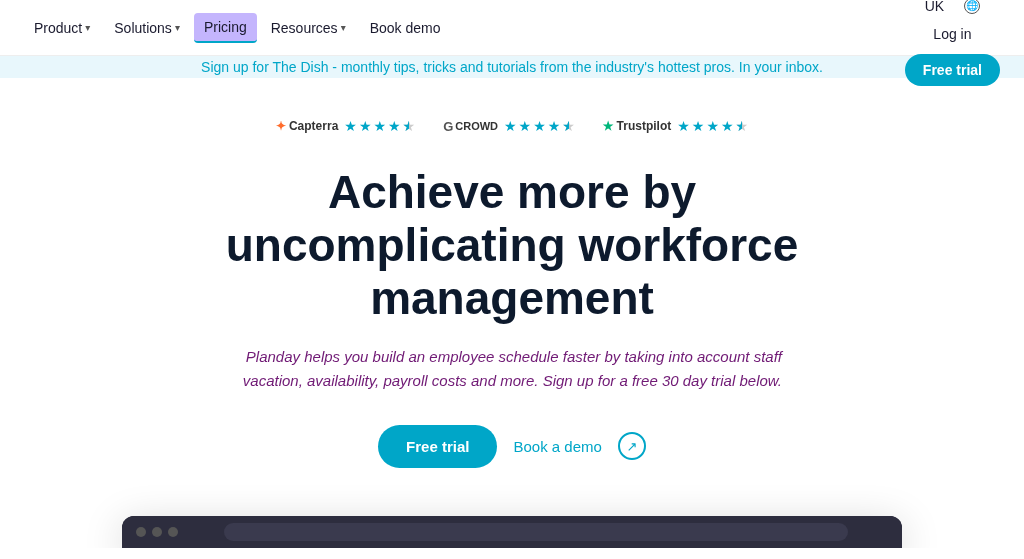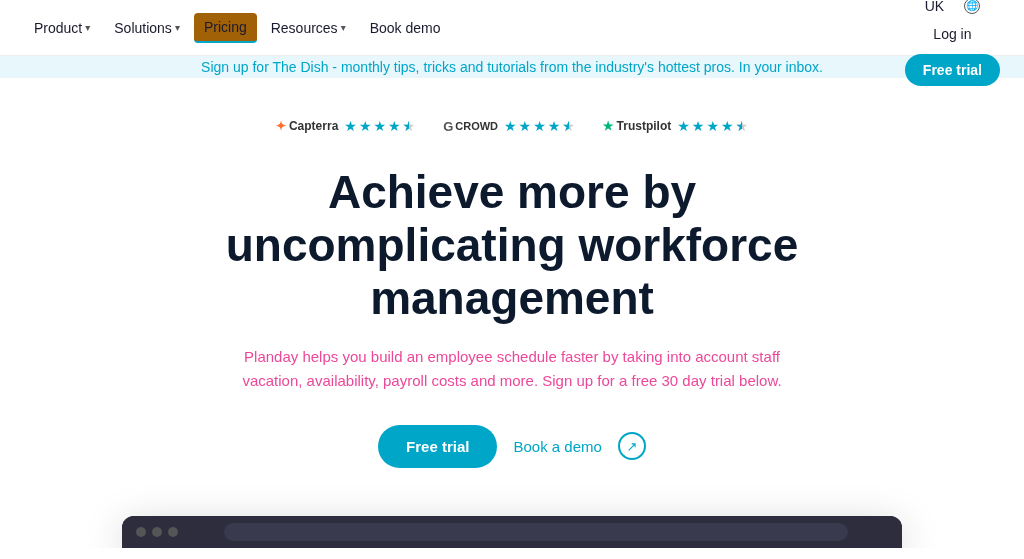--- a/index.html
+++ b/index.html
@@ -156,25 +156,26 @@
       font-size: 46px;
       font-weight: 800;
       color: #0d1a2d;
       text-align: center;
       line-height: 1.15;
       max-width: 700px;
       margin-bottom: 20px;
     }
     .subheadline {
       font-size: 15px;
-      color: #ec4899;
-      text-align: center;
+      color: #701a75;
+      text-align: right;
       max-width: 540px;
       line-height: 1.6;
       margin-bottom: 32px;
+      font-style: italic;
     }
 
     
     .cta-group {
       display: flex;
       align-items: center;
       gap: 16px;
       margin-bottom: 48px;
     }
     .btn-primary {
@@ -234,21 +235,21 @@
     .titlebar-url {
       flex: 1;
       background: #3a3a4e;
       border-radius: 10px;
       height: 18px;
       margin: 0 40px;
     }
 
     
     .pricing-active {
-      background: #a16207;
+      background: #c4b5fd;
       border-bottom: 2px solid #00a6c8;
     }
   </style>
 </head>
 <body>
 
 <nav>
   <div class="nav-left">
     <div class="nav-item">
       <span>Product</span>

